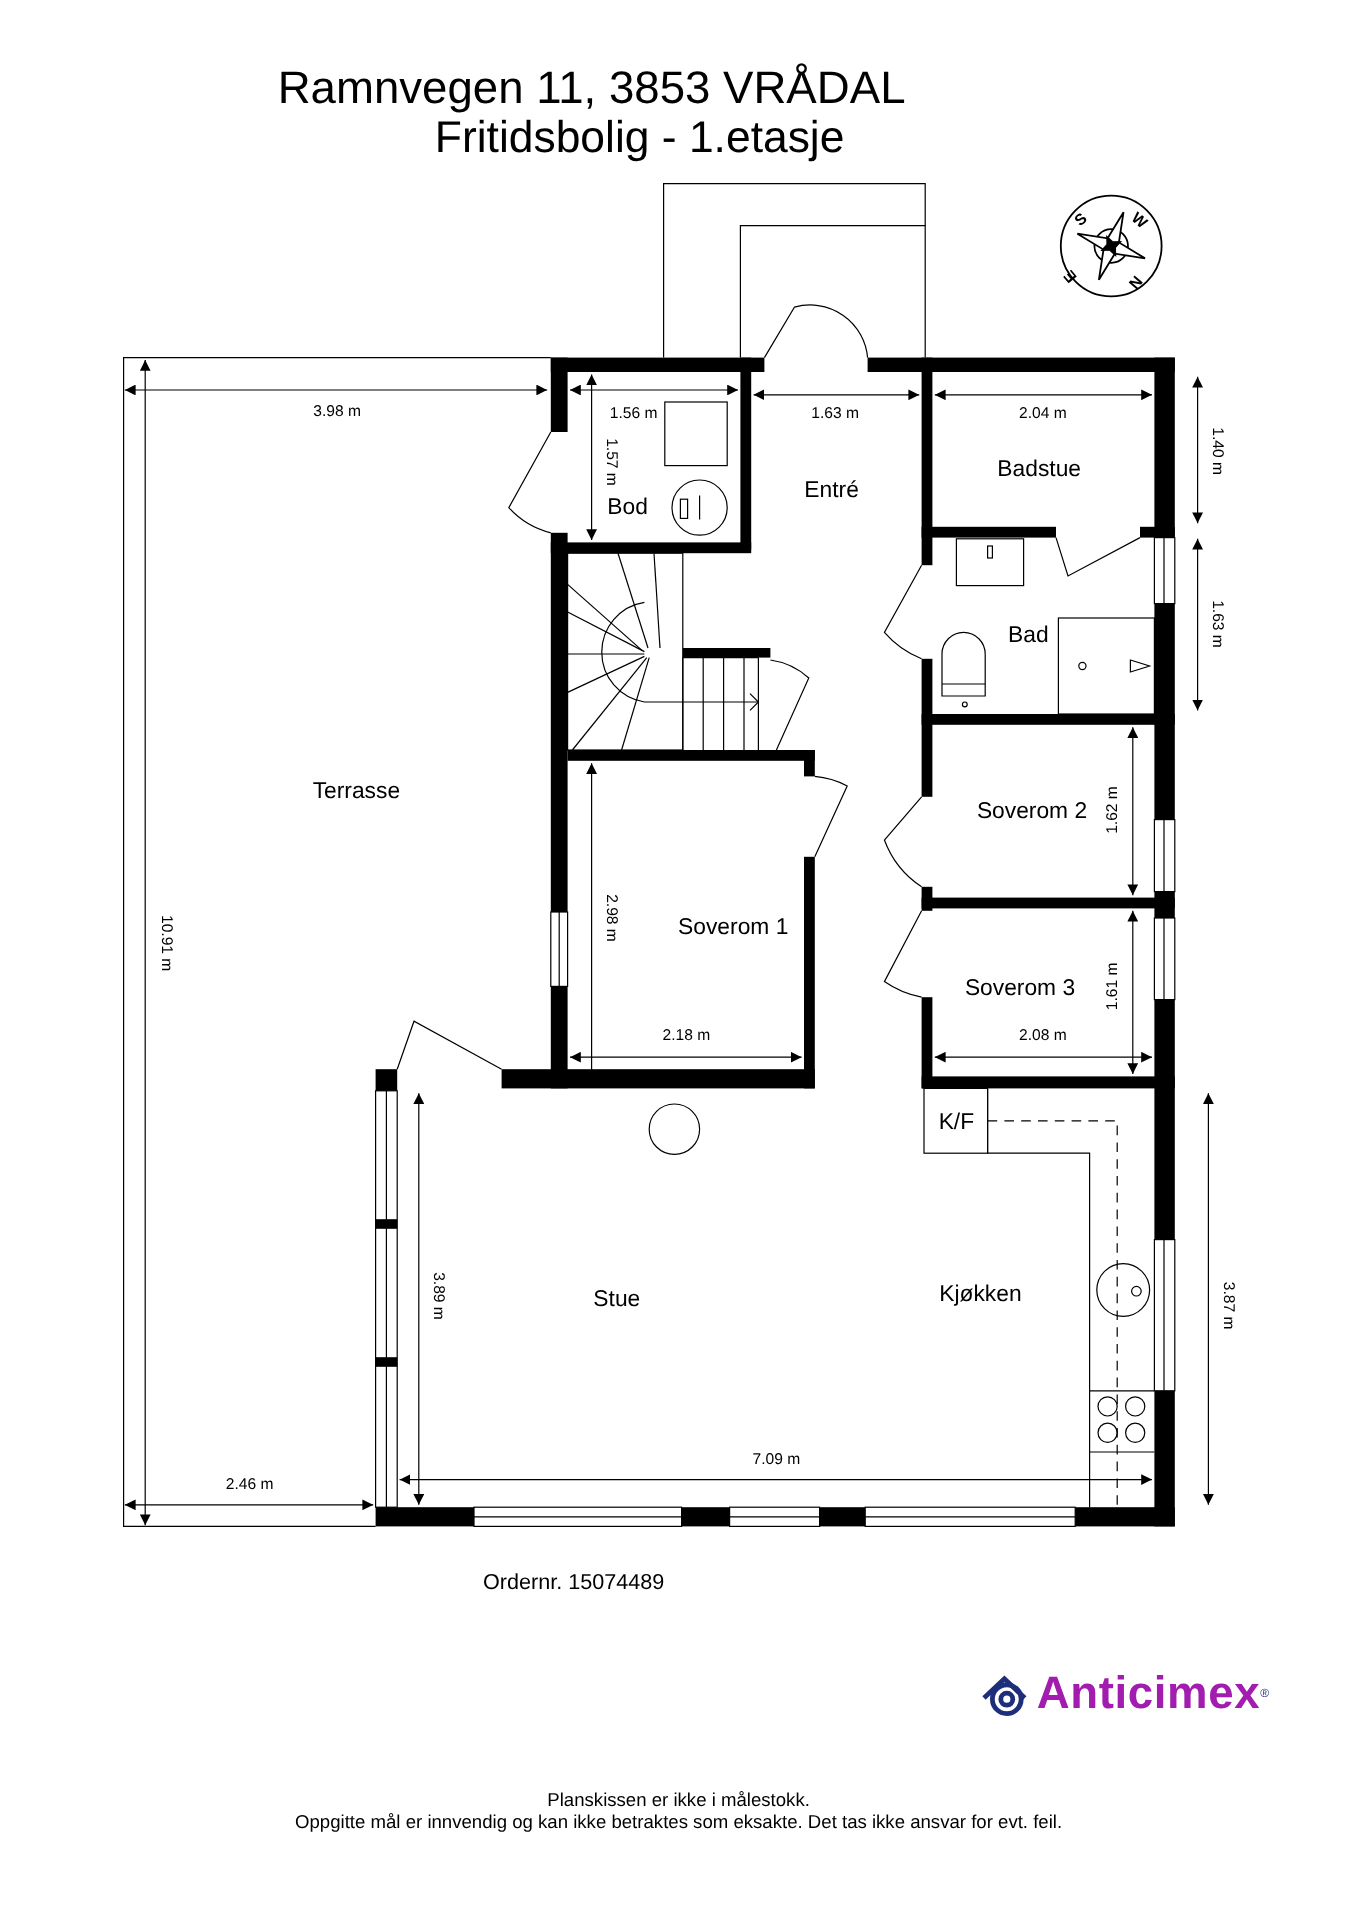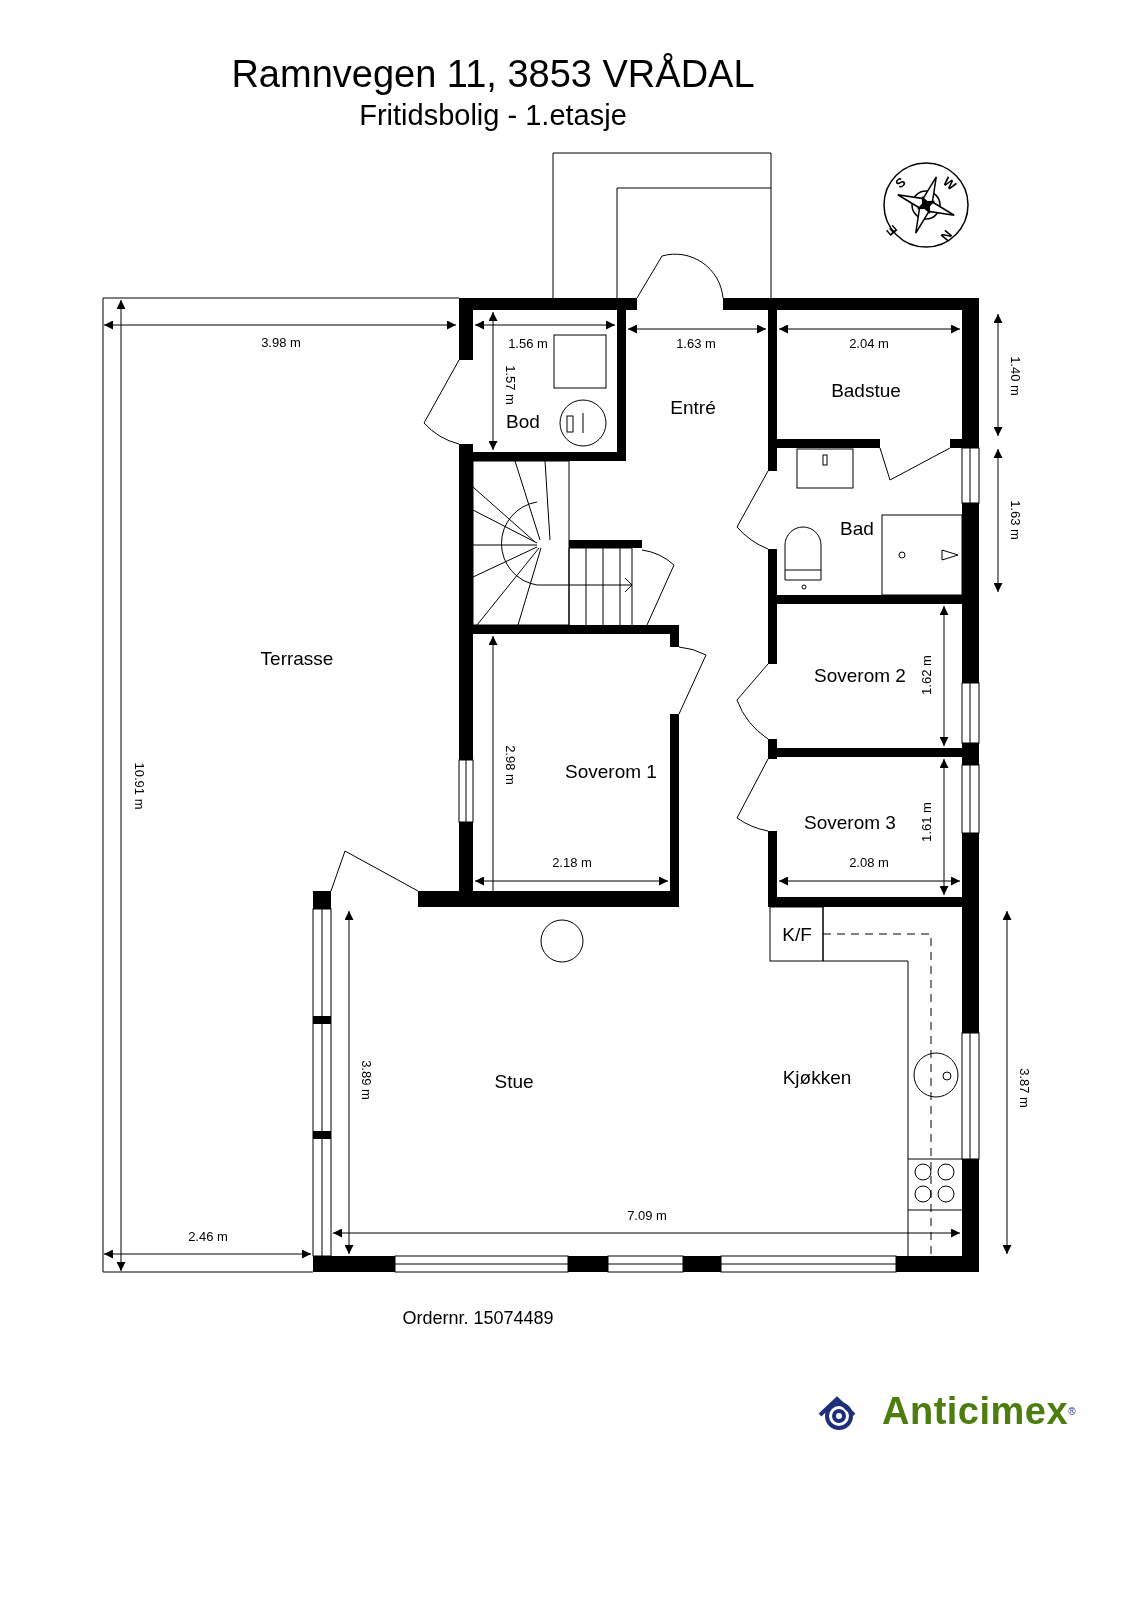--- a/index.html
+++ b/index.html
@@ -1,26 +1,26 @@
 <!DOCTYPE html>
 <html><head>
   <meta charset="utf-8">
   <style>
     html, body { margin: 0; padding: 0; background: #ffffff; }
     body { width: 1131px; height: 1600px; position: relative; overflow: hidden;
            font-family: "Liberation Sans", sans-serif; color: #000; }
     .title { position: absolute; left: 0; width: 986px; text-align: center; }
     #t1 { top: 52px; font-size: 38px; line-height: 44px; }
-    #t2 { top: 98px; font-size: 29px; line-height: 34px; }
+    #t2 { top: 98px; font-size: 37px; line-height: 34px; margin-left: 40px; }
     svg#plan { position: absolute; left: 0; top: 0; }
     .room-label { font-size: 19px; }
     .dim-label { font-size: 13px; }
     .order { position: absolute; top: 1308px; left: 0; width: 956px; text-align: center; font-size: 18px; }
     .logo { position: absolute; left: 816px; top: 1390px; display: flex; align-items: center; }
-    .logo-text { color: #4d7c0f; font-weight: bold; font-size: 38px; letter-spacing: 0.5px; margin-left: 24px; }
+    .logo-text { color: #a21caf; font-weight: bold; font-size: 38px; letter-spacing: 0.5px; margin-left: 6px; }
     .logo-reg { color: #1d2e7a; font-size: 10px; vertical-align: super; }
     .footer { position: absolute; top: 1492px; left: 0; width: 1131px; text-align: center; font-size: 15.5px; line-height: 18px; }
   </style>
 </head>
 <body>
 
 <div id="t1" class="title">Ramnvegen 11, 3853 VRÅDAL</div>
 <div id="t2" class="title">Fritidsbolig - 1.etasje</div>
 
 <svg id="plan" width="1131" height="1600" viewBox="0 0 1131 1600" xmlns="http://www.w3.org/2000/svg">
@@ -244,13 +244,15 @@
       <path d="M4,22 L21,6 L38,22"></path>
       <circle cx="23" cy="23" r="12"></circle>
       <circle cx="23" cy="23" r="5"></circle>
     </g>
   </svg>
   <span class="logo-text">Anticimex</span>
   <span class="logo-reg">®</span>
 </div>
 
 <div class="footer">
+  <div>Planskissen er ikke i målestokk.</div>
+  <div>Oppgitte mål er innvendig og kan ikke betraktes som eksakte. Det tas ikke ansvar for evt. feil.</div>
 </div>
 
 </body></html>

